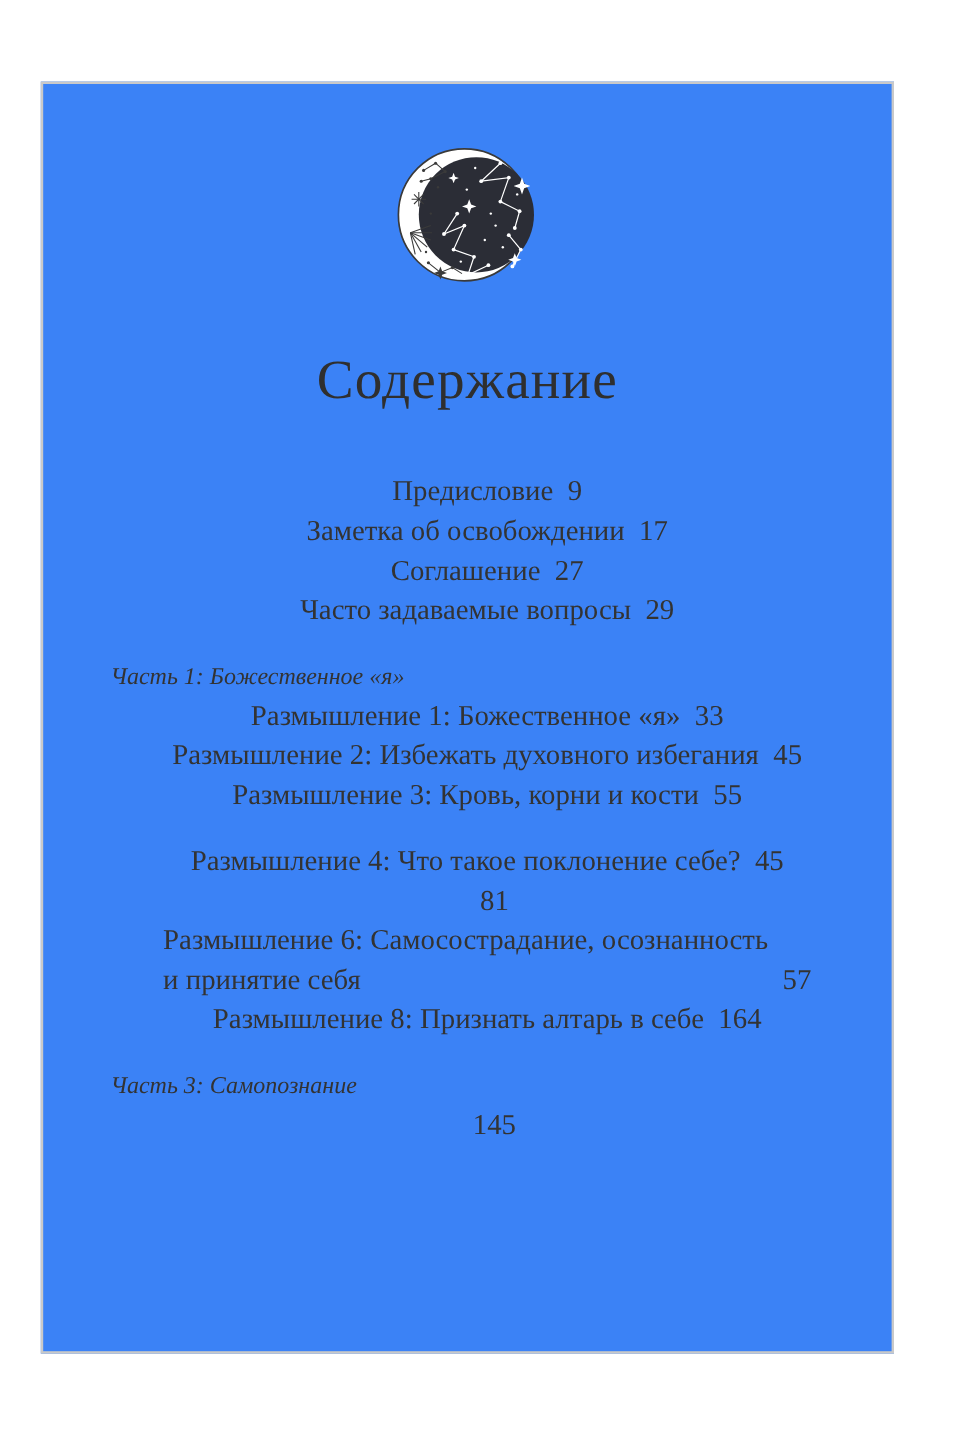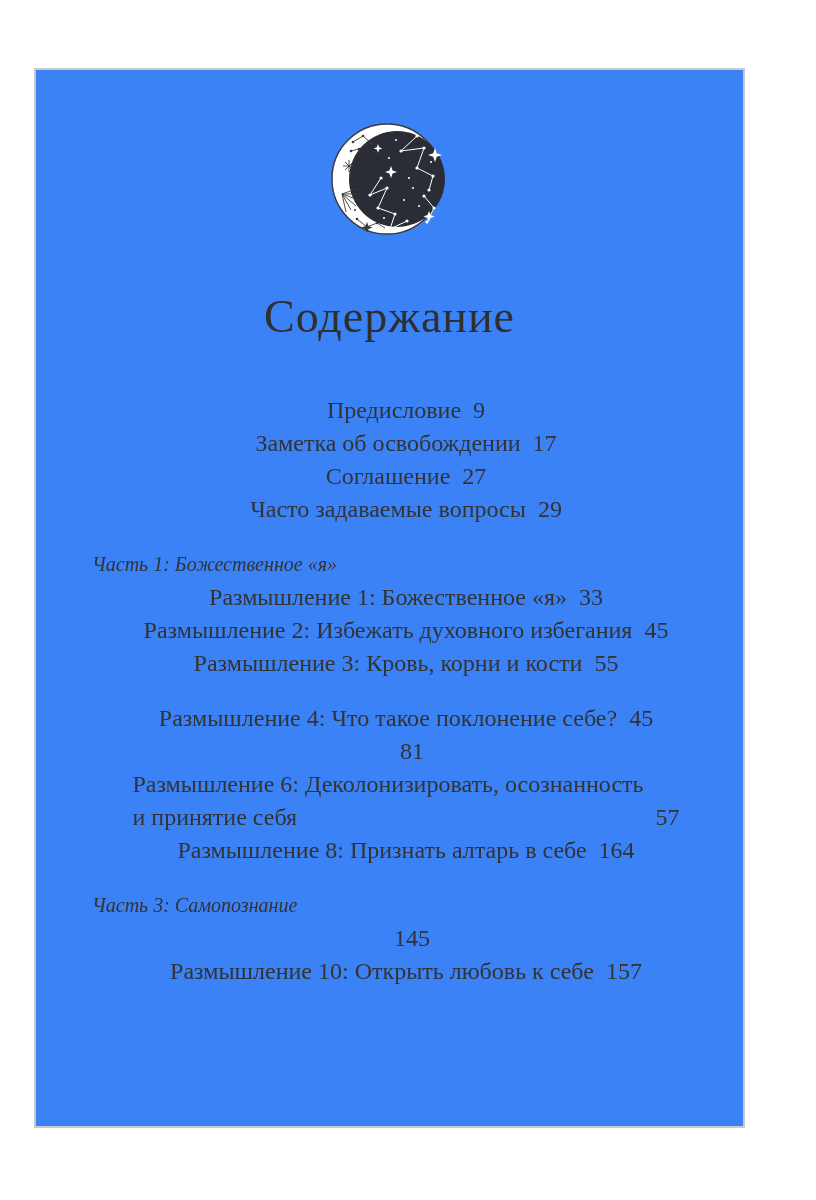--- a/index.html
+++ b/index.html
@@ -183,35 +183,31 @@
 
     <div class="toc-section">
       <div class="toc-row">
         <span class="toc-label">Размышление 4: Что такое поклонение себе?</span>
         <span class="toc-page">45</span>
       </div>
       <div class="toc-row">
         <span class="toc-page">81</span>
       </div>
       <div class="toc-row">
-        <span class="toc-label">Размышление 6: Деколонизировать, осознанность
+        <span class="toc-label">Размышление 6: Самосострадание, осознанность
 и принятие себя</span>
         <span class="toc-page">57</span>
       </div>
       <div class="toc-row">
         <span class="toc-label">Размышление 8: Признать алтарь в себе</span>
         <span class="toc-page">164</span>
       </div>
     </div>
 
     <div class="toc-section">
       <div class="toc-heading">Часть 3: Самопознание</div>
       <div class="toc-row">
         <span class="toc-page">145</span>
       </div>
-      <div class="toc-row">
-        <span class="toc-label">Размышление 10: Открыть любовь к себе</span>
-        <span class="toc-page">157</span>
-      </div>
     </div>
 
   </div>
 </div>
 
 </body></html>

